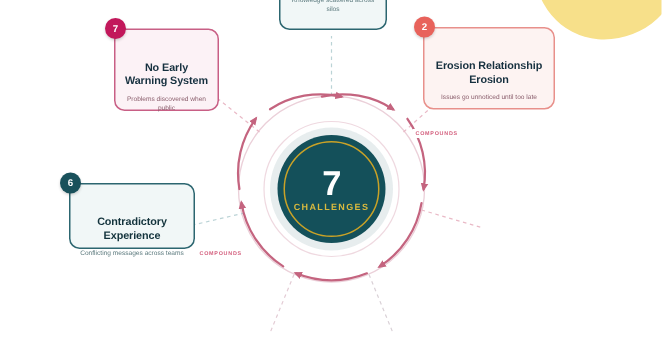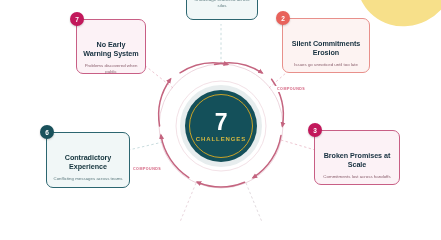--- a/index.html
+++ b/index.html
@@ -126,31 +126,26 @@
 
   <div class="ring-tag" style="left:275px;top:86px;">COMPOUNDS</div>
   <div class="ring-tag" style="left:131px;top:166px;">COMPOUNDS</div>
 
   <div class="card teal" style="left:186px;top:-26px;width:72px;height:46px;padding-top:22px;">
     <div class="card-sub" style="margin-top:0;">Knowledge scattered across silos</div>
   </div>
 
   <div class="card" style="left:282px;top:18px;width:88px;height:55px;border-color:#E8908B;background:#FDF3F2;">
     <div class="badge coral" style="left:-7px;top:-8px;">2</div>
-    <div class="card-title">Silent Commitments Erosion</div>
+    <div class="card-title">Erosion Relationship Erosion</div>
     <div class="card-sub">Issues go unnoticed until too late</div>
   </div>
 
-  <div class="card" style="left:314px;top:130px;width:86px;height:55px;border-color:#C85F85;background:#FCF2F6;">
-    <div class="badge rose" style="left:-7px;top:-8px;">3</div>
-    <div class="card-title">Broken Promises at Scale</div>
-    <div class="card-sub">Commitments lost across handoffs</div>
-  </div>
 
-  <div class="card teal" style="left:46px;top:132px;width:84px;height:56px;">
+  <div class="card teal" style="left:46px;top:122px;width:84px;height:44px;">
     <div class="badge teal" style="left:-7px;top:-8px;">6</div>
     <div class="card-title">Contradictory Experience</div>
     <div class="card-sub">Conflicting messages across teams</div>
   </div>
 
   <div class="card" style="left:76px;top:19px;width:70px;height:55px;border-color:#C85F85;background:#FCF2F6;">
     <div class="badge crimson" style="left:-7px;top:-8px;">7</div>
     <div class="card-title">No Early Warning System</div>
     <div class="card-sub">Problems discovered when public</div>
   </div>

